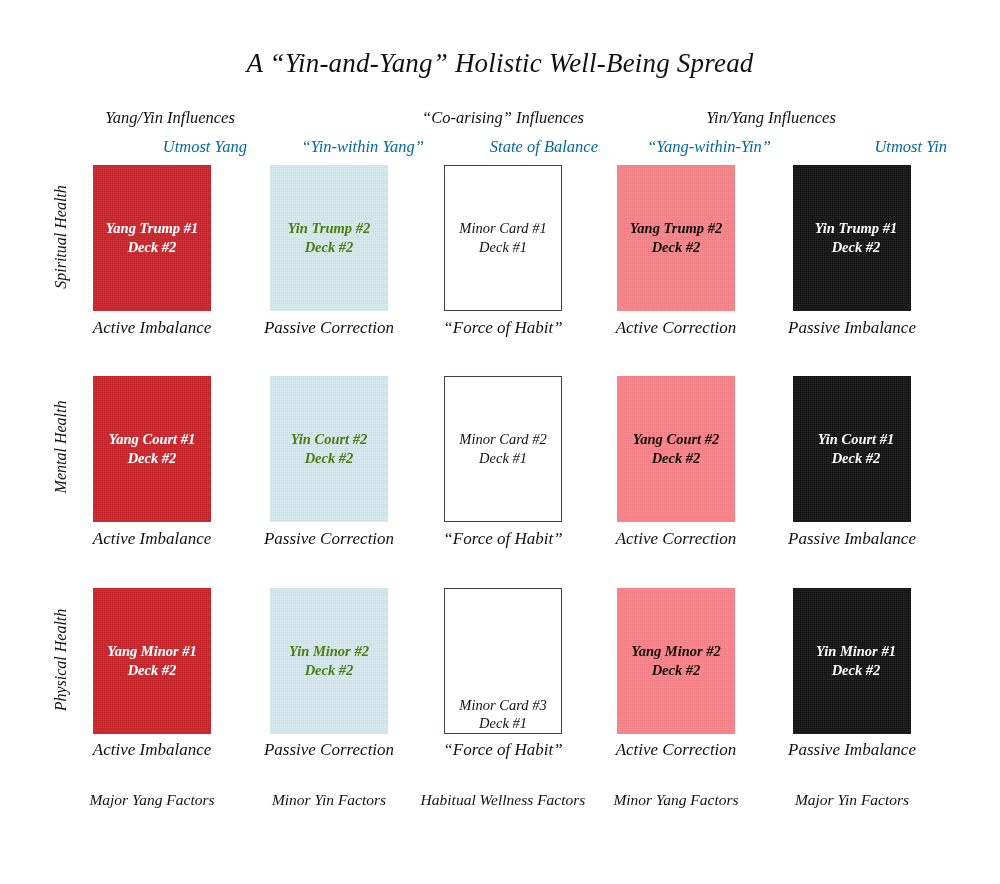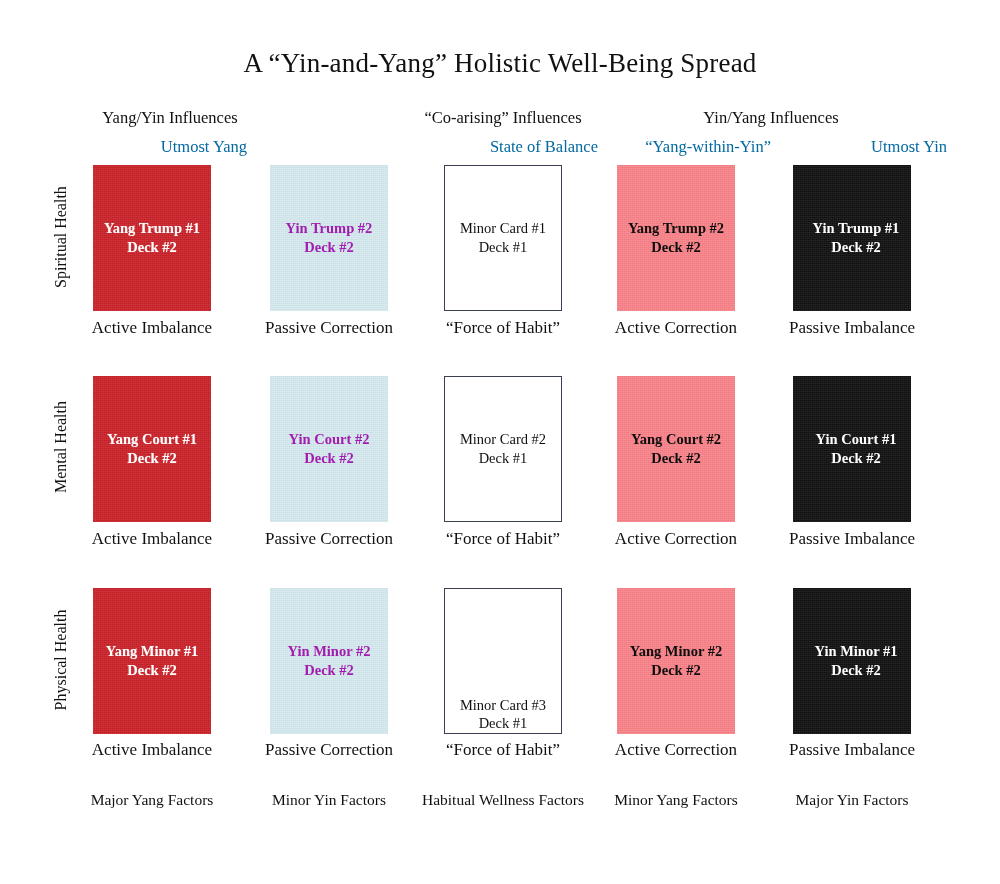--- a/index.html
+++ b/index.html
@@ -14,20 +14,21 @@
     font-family: "Liberation Serif", "DejaVu Serif", serif;
     color: #111111;
     position: relative;
     overflow: hidden;
   }
 
   #sheet {
     position: relative;
     width: 880px;
     height: 884px;
+    font-style: italic;
   }
 
   
   .title {
     position: absolute;
     left: 0;
     top: 48px;
     width: 1000px;
     text-align: center;
     font-size: 27px;
@@ -97,21 +98,21 @@
   .card .line { display: block; }
 
   .card.red {
     background: #cc2229;
     color: #ffffff;
     font-weight: bold;
     text-shadow: 0 0 1px rgba(255,255,255,0.25);
   }
   .card.lightblue {
     background: #d6ebf0;
-    color: #a21caf;
+    color: #4d7c0f;
     font-weight: bold;
   }
   .card.white {
     background: #ffffff;
     color: #101010;
     font-weight: normal;
     border: 1px solid #3a3f52;
   }
   .card.pink {
     background: #fa8389;
@@ -167,20 +168,21 @@
   <div class="title">A “Yin-and-Yang” Holistic Well-Being Spread</div>
 
   <div class="group-row">
     <div class="group-label" style="left:75px; width:190px;">Yang/Yin Influences</div>
     <div class="group-label" style="left:408px; width:190px;">“Co-arising” Influences</div>
     <div class="group-label" style="left:676px; width:190px;">Yin/Yang Influences</div>
   </div>
 
   <div class="colhead-row">
     <div class="colhead" style="left:57px; width:190px;">Utmost Yang</div>
+    <div class="colhead" style="left:234px; width:190px;">“Yin-within Yang”</div>
     <div class="colhead" style="left:408px; width:190px;">State of Balance</div>
     <div class="colhead" style="left:581px; width:190px;">“Yang-within-Yin”</div>
     <div class="colhead" style="left:757px; width:190px;">Utmost Yin</div>
   </div>
 
   <div class="rowlabel" style="transform: translate(52px, 312px) rotate(-90deg);">Spiritual Health</div>
   <div class="rowlabel" style="transform: translate(52px, 522px) rotate(-90deg);">Mental Health</div>
   <div class="rowlabel" style="transform: translate(52px, 735px) rotate(-90deg);">Physical Health</div>
 
   <div class="card red" style="left:93px; top:165px;">

